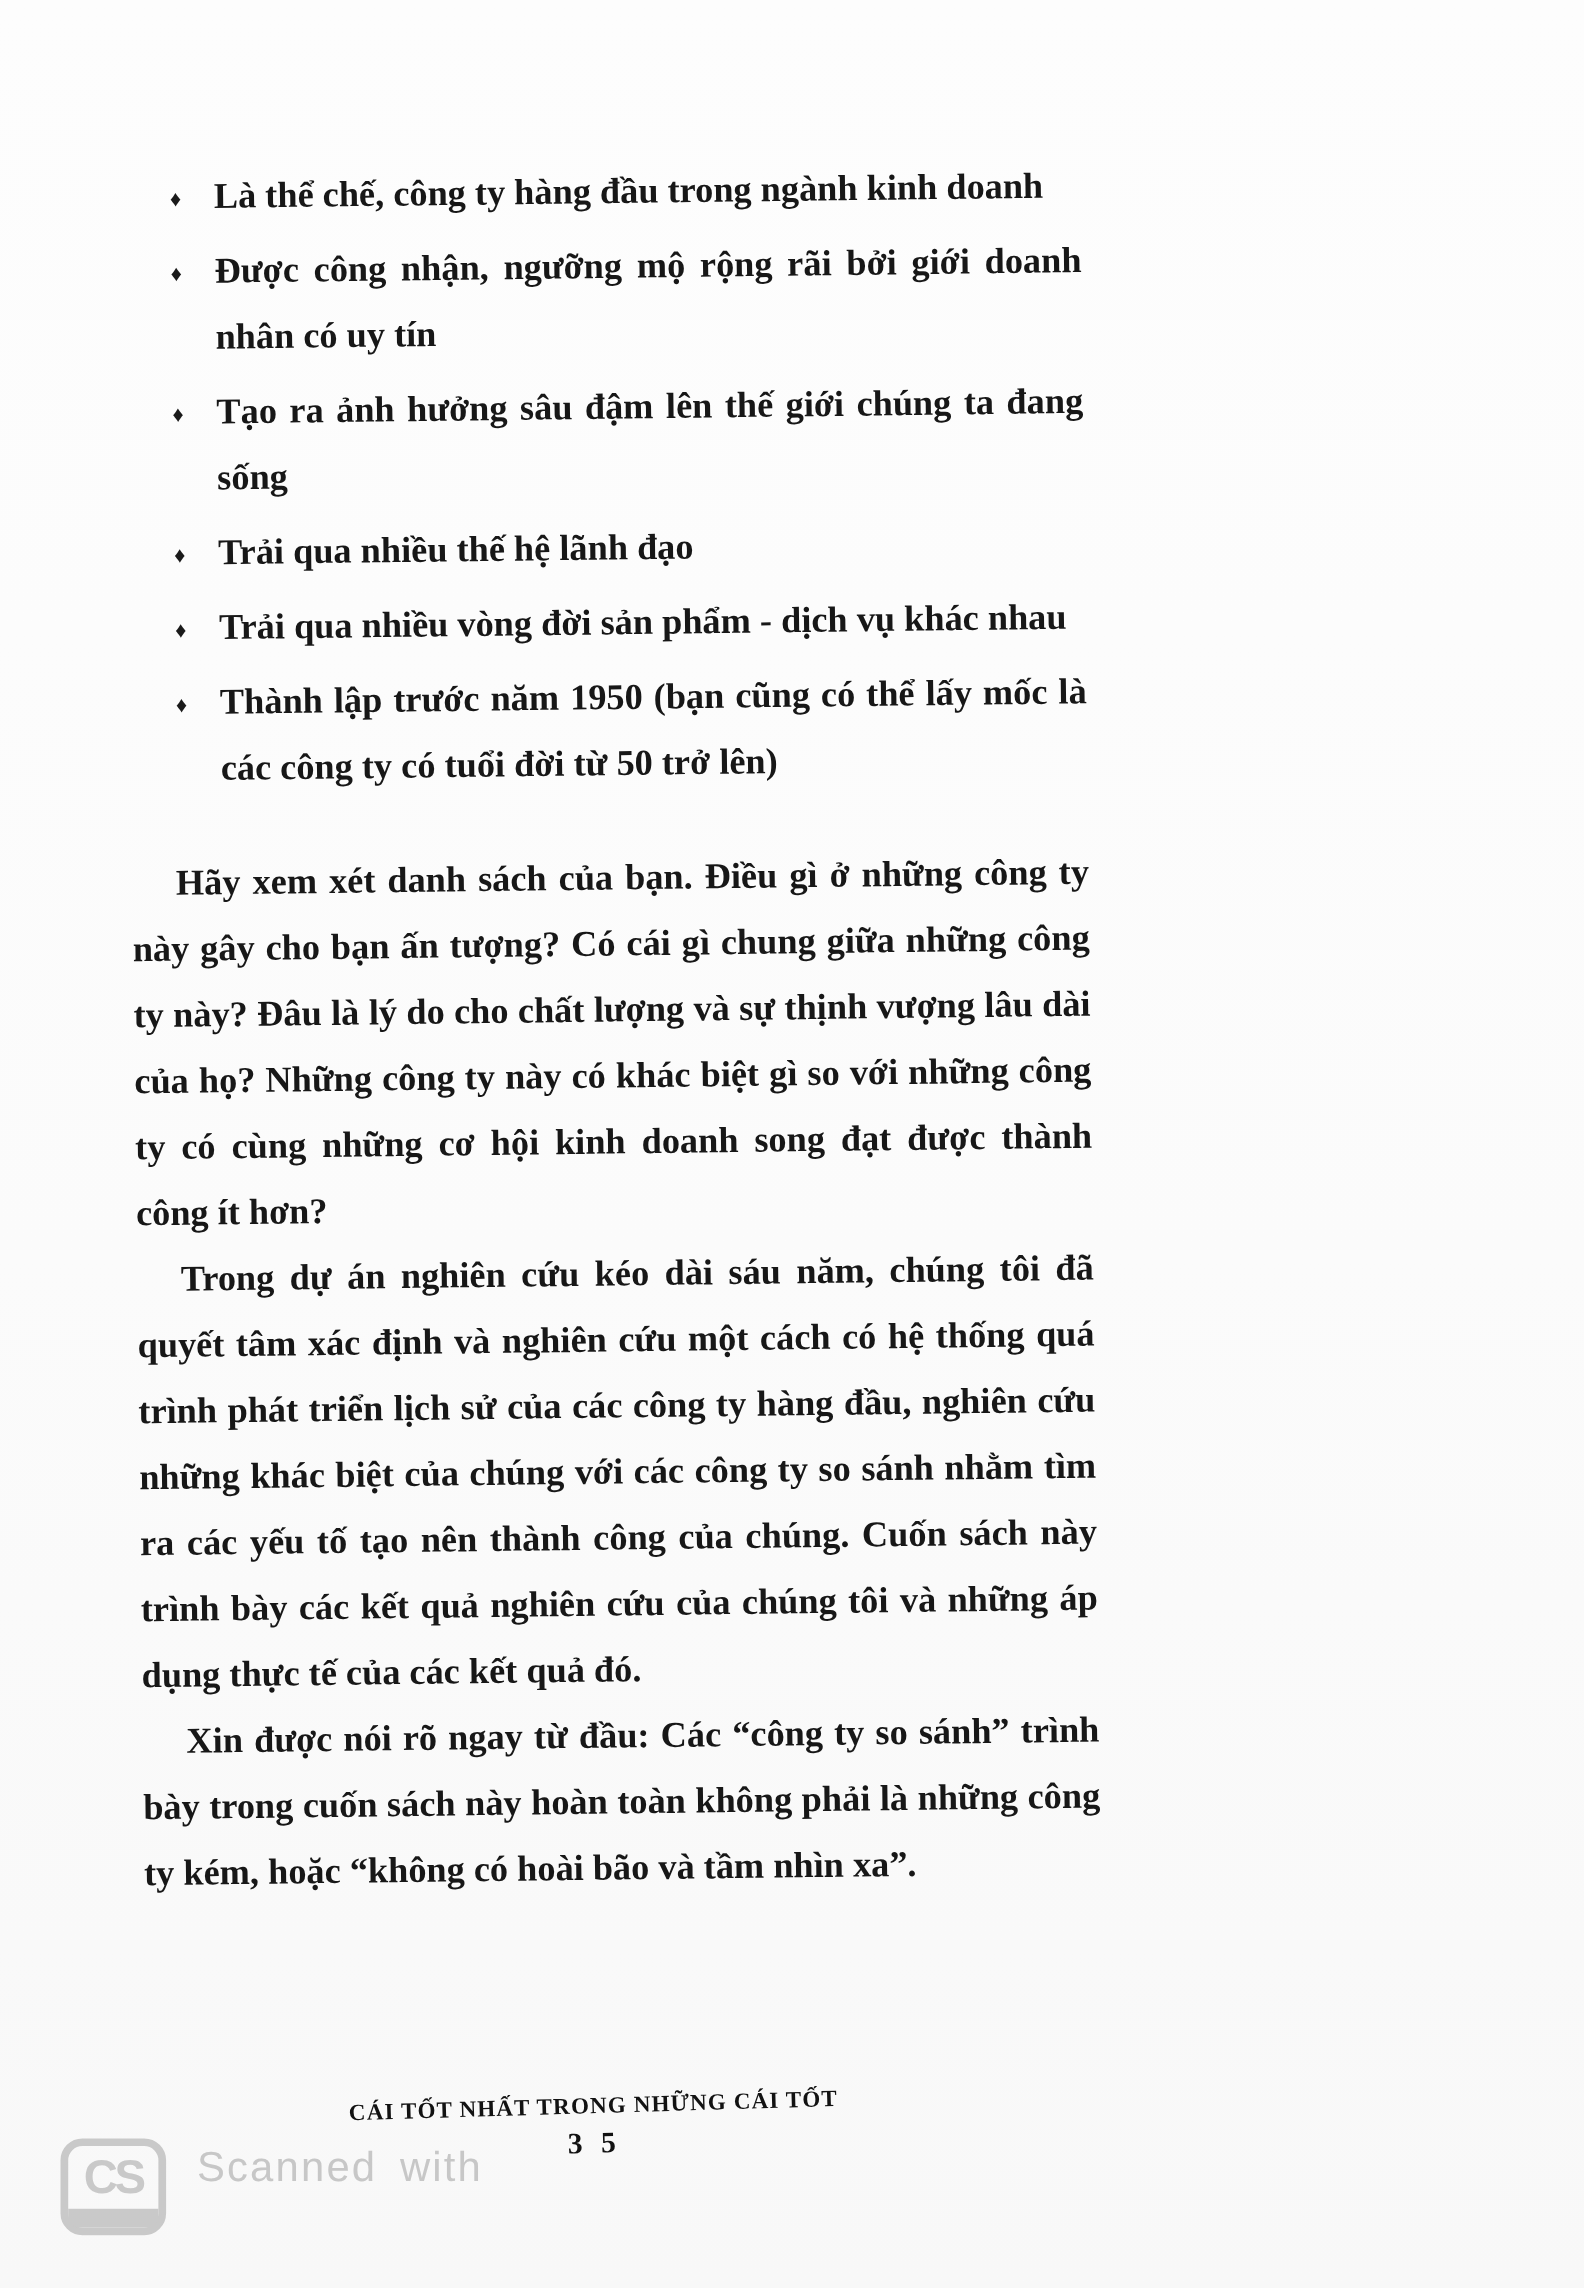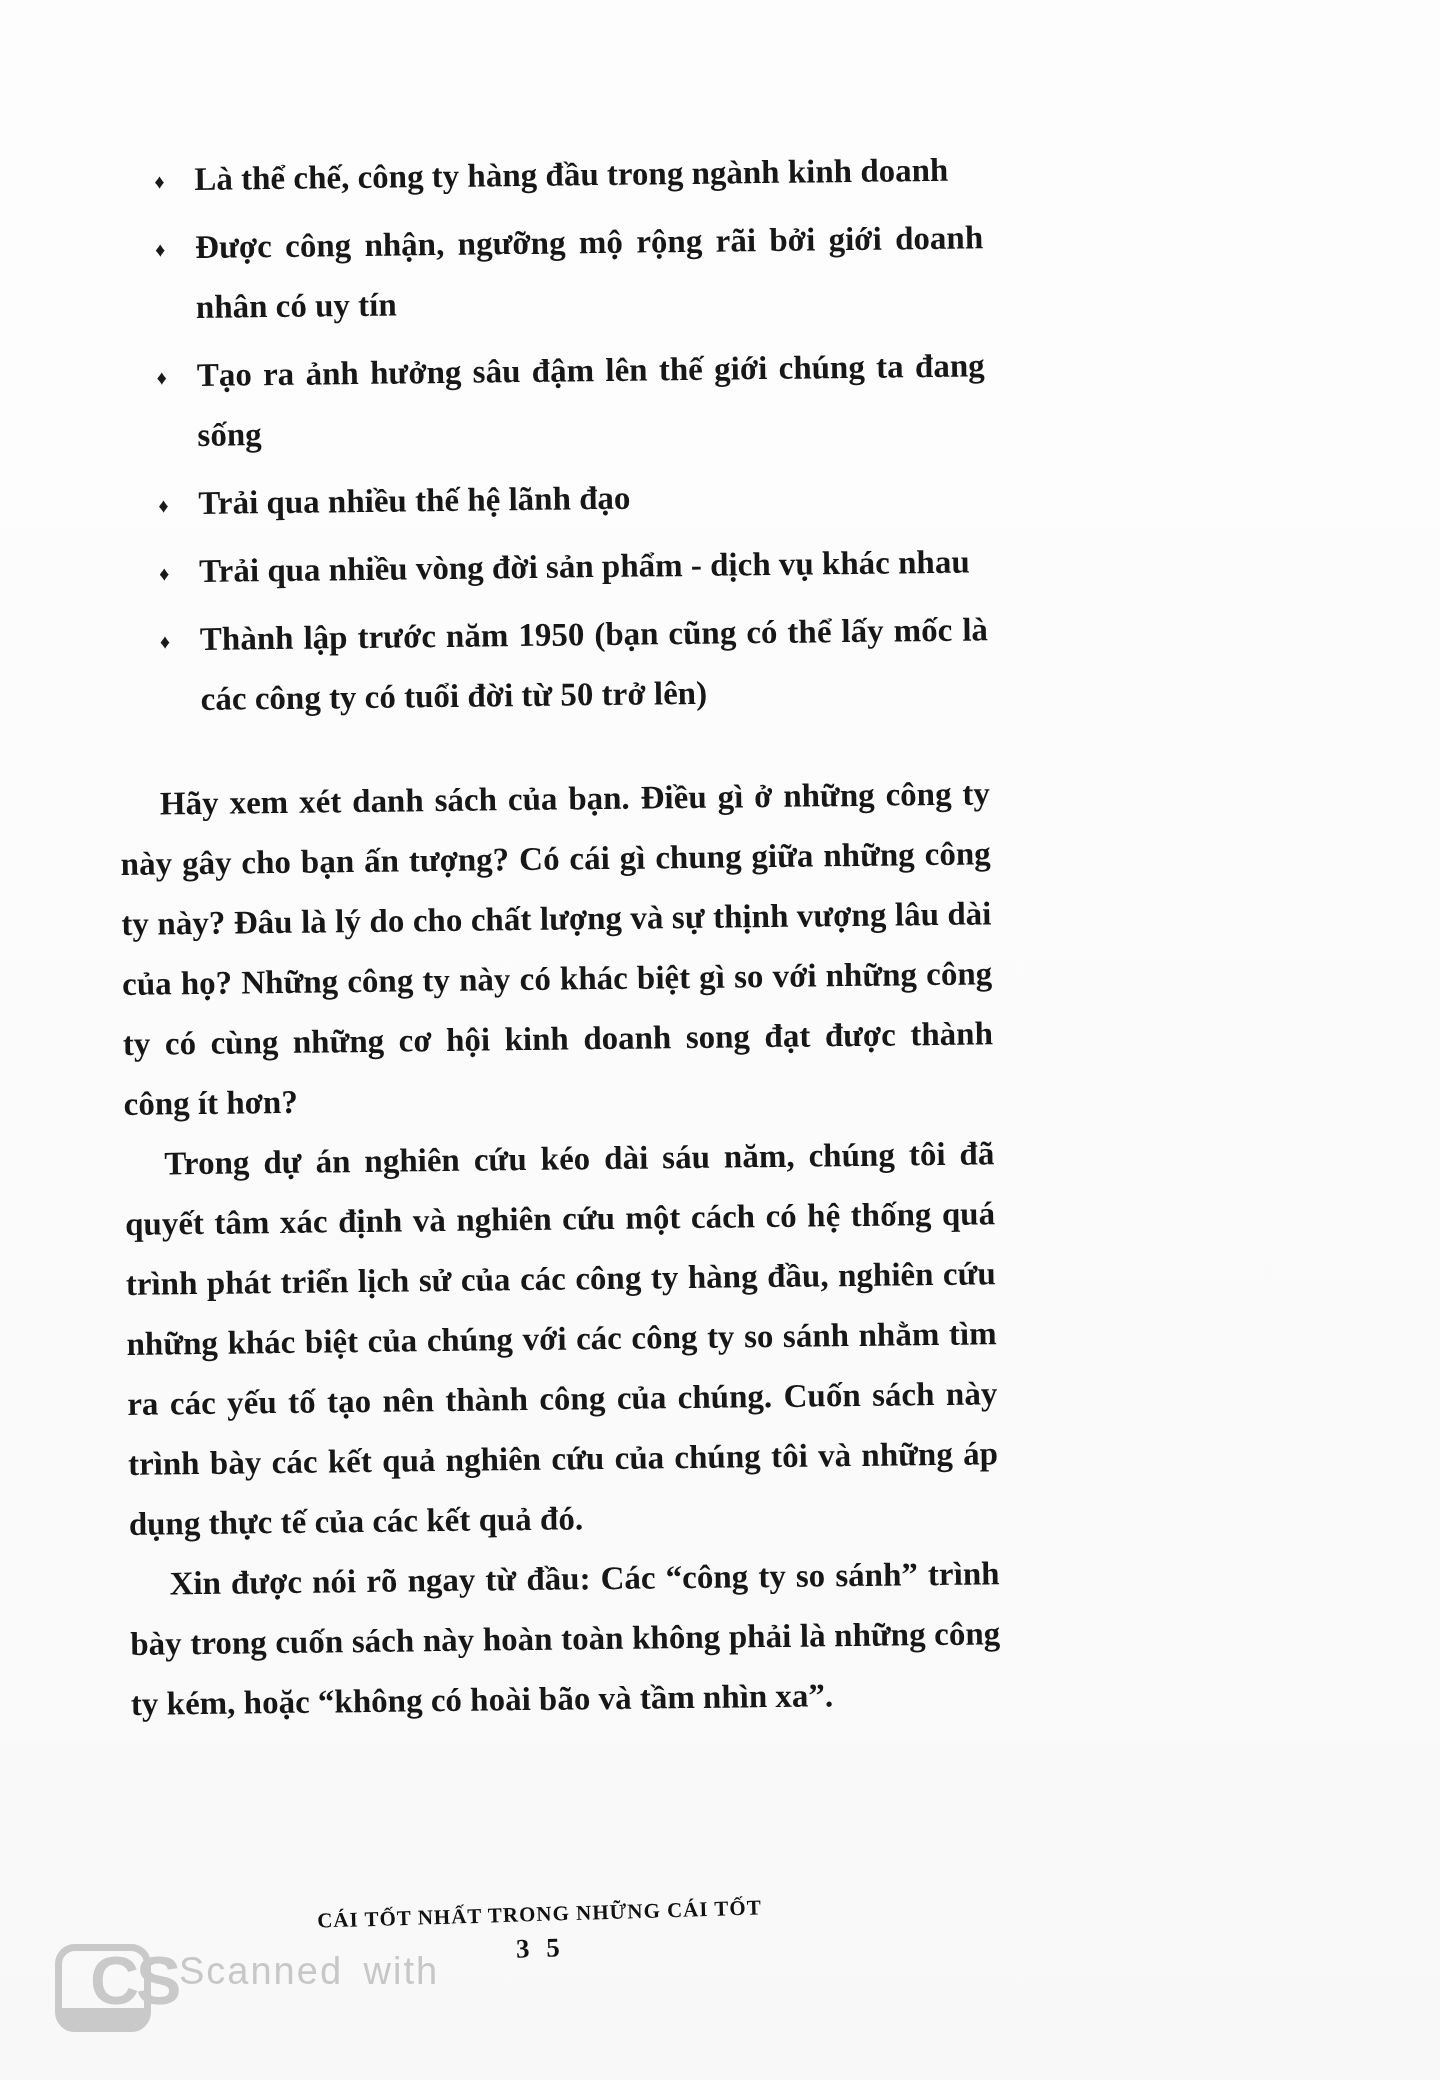--- a/index.html
+++ b/index.html
@@ -97,25 +97,24 @@
     background: transparent;
     flex: none;
   }
   .cs-logo-text {
     position: absolute;
     top: 0px;
     left: 0;
     right: 0;
     text-align: center;
     font-weight: bold;
-    font-size: 68px;
+    font-size: 43px;
     line-height: 58px;
     letter-spacing: -3px;
     color: #c9c9c9;
-    margin-left: 28px;
   }
   .cs-logo-bar {
     position: absolute;
     left: 0;
     right: 0;
     bottom: 0;
     height: 17px;
     background: #c9c9c9;
     border-radius: 0 0 10px 10px;
   }

